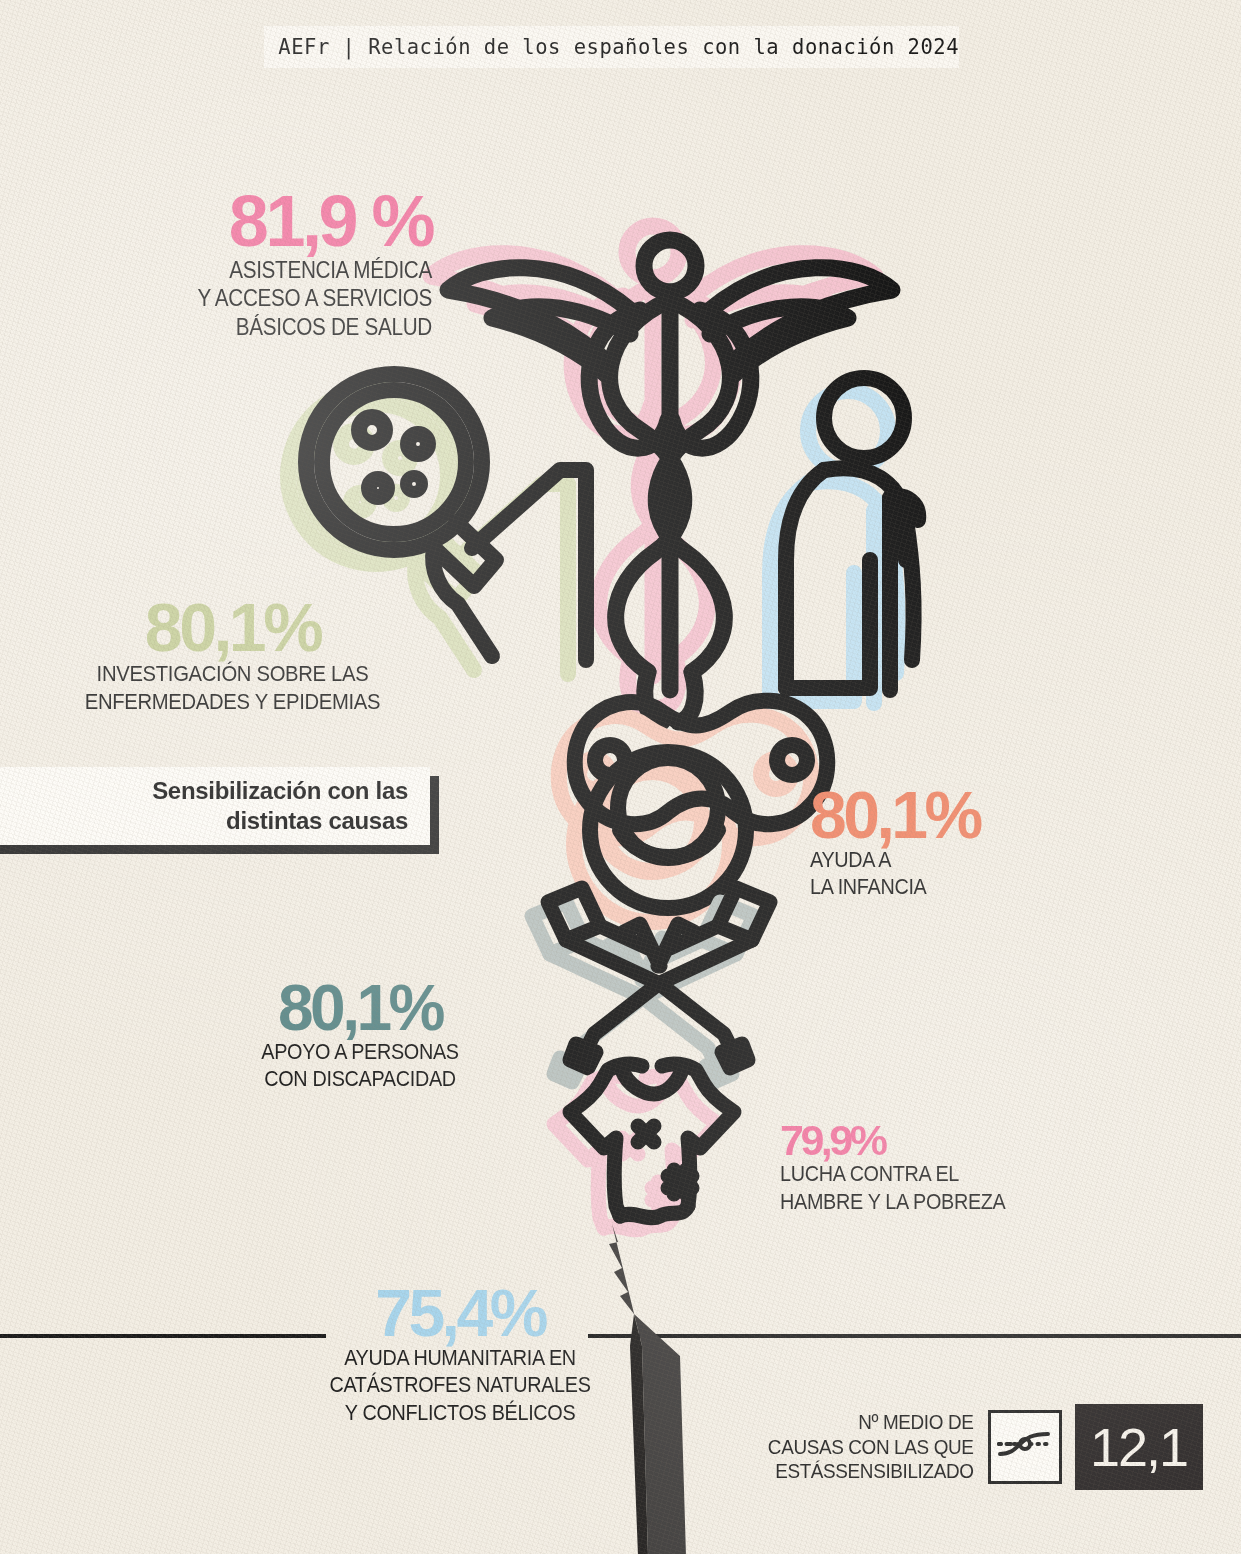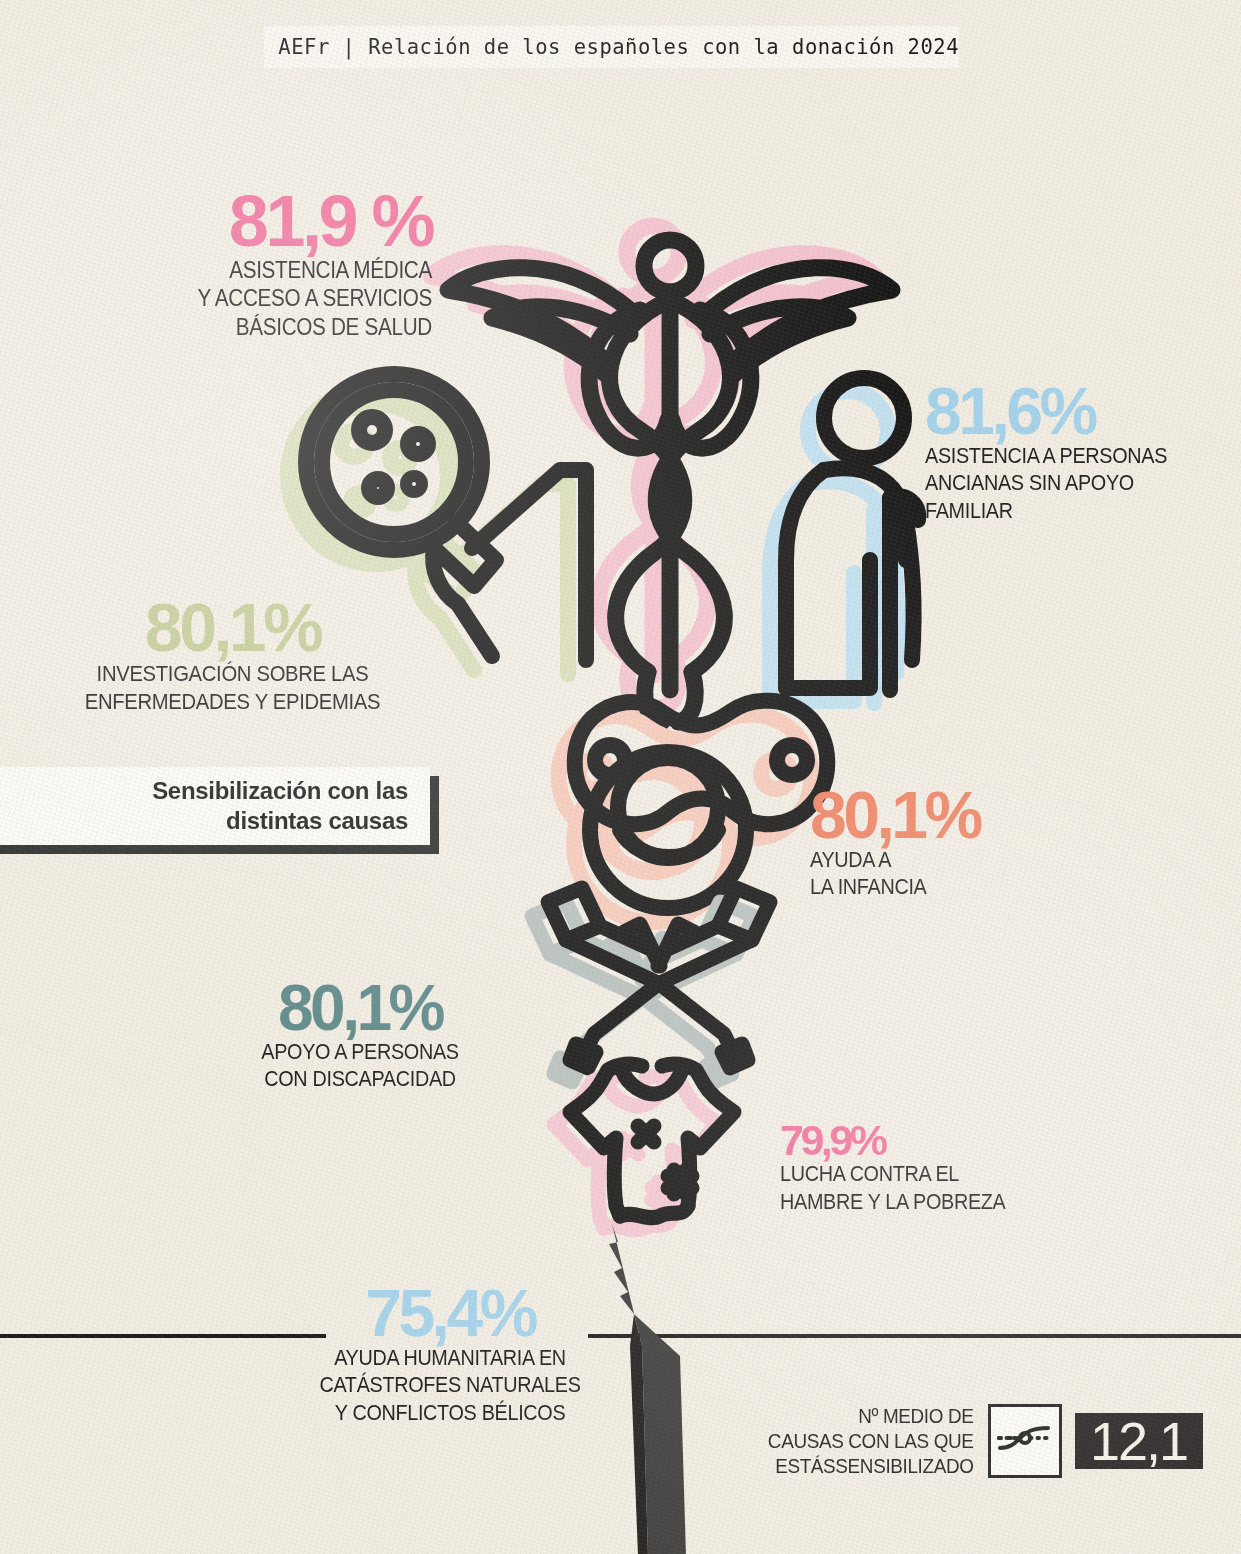--- a/index.html
+++ b/index.html
@@ -123,21 +123,21 @@
   .stat.center-al { text-align: center; }
   .stat.center-al .desc { transform-origin: center center; }
 
   
   #stat-medica   { left: 92px;  top: 140px; width: 340px; }
   #stat-ancianas { left: 925px; top: 332px; width: 300px; }
   #stat-invest   { left: 60px;  top: 548px; width: 345px; }
   #stat-infancia { left: 810px; top: 736px; width: 300px; }
   #stat-discap   { left: 210px; top: 930px; width: 300px; }
   #stat-hambre   { left: 780px; top: 1072px; width: 300px; }
-  #stat-humanit  { left: 300px; top: 1234px; width: 300px; }
+  #stat-humanit  { left: 310px; top: 1234px; width: 300px; }
 
   #stat-medica .num   { font-size: 72px; }
   #stat-ancianas .num { font-size: 66px; }
   #stat-invest .num   { font-size: 68px; }
   #stat-infancia .num { font-size: 66px; }
   #stat-discap .num   { font-size: 64px; }
   #stat-hambre .num   { font-size: 43px; }
   #stat-humanit .num  { font-size: 66px; }
 
   #stat-medica .desc   { font-size: 23px; }
@@ -186,21 +186,21 @@
   #footer .ficon {
     width: 74px; height: 74px;
     margin-left: 14px;
     background: #fdfbf6;
     border: 3px solid #1b1b1b;
     display: flex; align-items: center; justify-content: center;
     box-sizing: border-box;
   }
   #footer .fvalue {
     margin-left: 13px;
-    width: 128px; height: 56px;
+    width: 128px; height: 86px;
     background: #231f1f;
     color: #f6f2ea;
     display: flex; align-items: center; justify-content: center;
     font-family: "Liberation Sans", sans-serif;
     font-size: 54px;
     letter-spacing: -2px;
   }
 
   
   #illus { position: absolute; inset: 0; z-index: 10; }
@@ -394,26 +394,20 @@
     </div>
   </div>
 
   <div class="stat right-al" id="stat-medica">
     <div class="num" style="color: rgb(242, 112, 156);">81,9 %</div>
     <div class="desc">ASISTENCIA MÉDICA</div>
     <div class="desc">Y ACCESO A SERVICIOS</div>
     <div class="desc">BÁSICOS DE SALUD</div>
   </div>
 
-  <div class="stat left-al" id="stat-ancianas">
-    <div class="num" style="color: rgb(165, 212, 236);">81,6%</div>
-    <div class="desc">ASISTENCIA A PERSONAS</div>
-    <div class="desc">ANCIANAS SIN APOYO</div>
-    <div class="desc">FAMILIAR</div>
-  </div>
 
   <div class="stat center-al" id="stat-invest">
     <div class="num" style="color: rgb(195, 204, 148);">80,1%</div>
     <div class="desc">INVESTIGACIÓN SOBRE LAS</div>
     <div class="desc">ENFERMEDADES  Y EPIDEMIAS</div>
   </div>
 
   <div class="stat left-al" id="stat-infancia">
     <div class="num" style="color: rgb(240, 132, 100);">80,1%</div>
     <div class="desc">AYUDA A</div>

